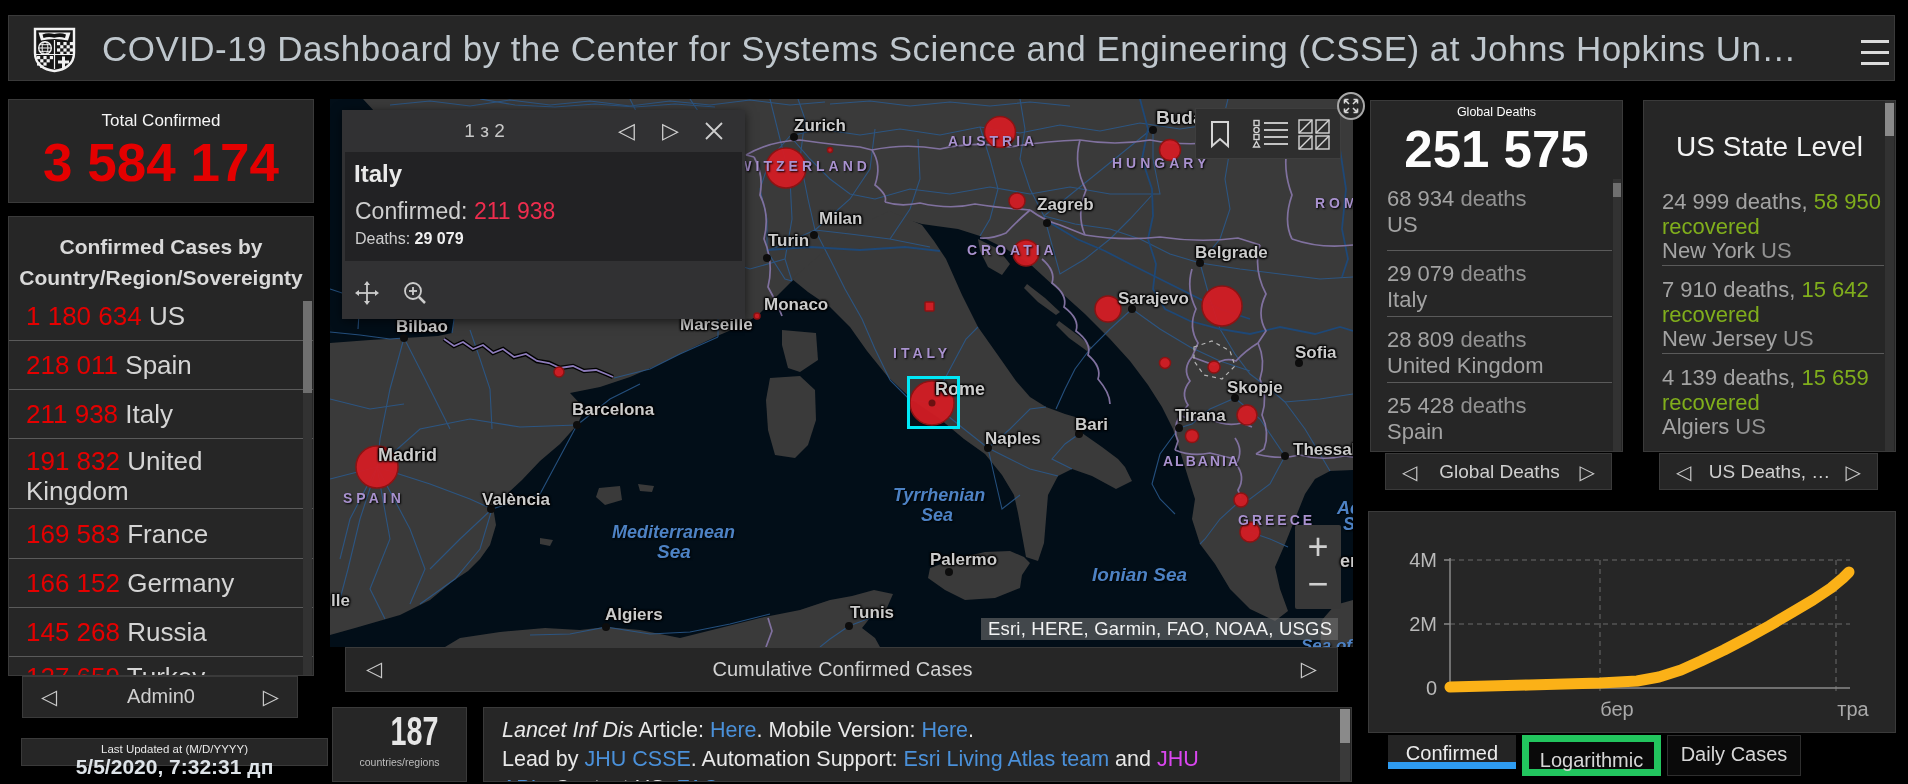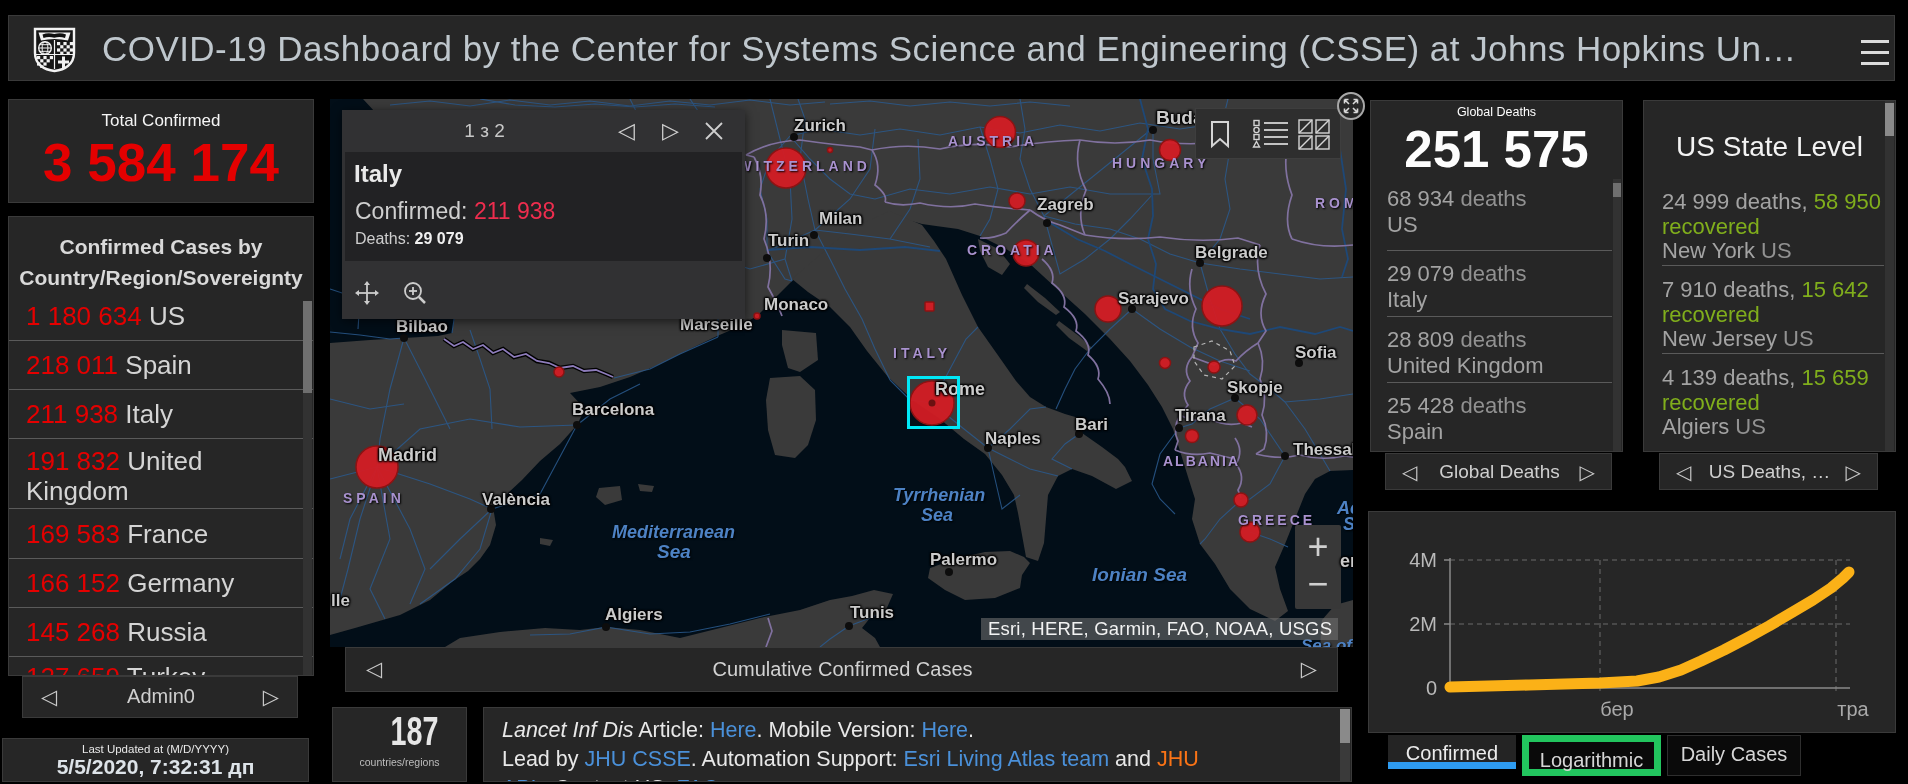--- a/index.html
+++ b/index.html
@@ -78,21 +78,21 @@
   <div class="abs" style="right:1px;top:84px;width:9px;height:375px;background:#323232;"></div>
   <div class="abs" style="right:1px;top:84px;width:9px;height:92px;background:#6f6f6f;"></div>
 </div>
 
 <div class="panel" style="left:22px;top:676px;width:276px;height:42px;">
   <div class="abs" style="left:18px;top:8px;font-size:21px;color:#c9c9c9;">◁</div>
   <div class="abs ctr" style="left:0;top:8px;width:276px;font-size:20px;color:#cfcfcf;">Admin0</div>
   <div class="abs" style="right:18px;top:8px;font-size:21px;color:#c9c9c9;">▷</div>
 </div>
 
-<div class="panel ctr" style="left:2px;top:738px;width:307px;height:44px;">
+<div class="panel ctr" style="left:21px;top:738px;width:307px;height:28px;">
   <div style="font-size:11.5px;color:#e8e8e8;margin-top:4px;">Last Updated at (M/D/YYYY)</div>
   <div style="font-size:21px;font-weight:bold;color:#dde3e8;margin-top:0px;">5/5/2020, 7:32:31 дп</div>
 </div>
 
 <div class="panel" style="left:1370px;top:100px;width:253px;height:352px;overflow:hidden;">
   <div class="ctr" style="font-size:12.5px;color:#ffffff;margin-top:4px;">Global Deaths</div>
   <div class="ctr" style="font-size:51px;font-weight:bold;color:#fdfdfd;margin-top:1px;">251 575</div>
   <div class="abs" style="left:16px;top:82px;width:225px;font-size:22px;line-height:26px;">
     <div style="height:67px;padding-top:3px;"><span class="wt">68 934</span> <span class="gray">deaths</span><br><span class="wt">US</span></div>
     <div style="border-top:1px solid #5a5a5a;height:66px;padding-top:10px;"><span class="wt">29 079</span> <span class="gray">deaths</span><br><span class="wt">Italy</span></div>
@@ -162,21 +162,21 @@
   <div class="abs ctr" style="left:0;top:10px;width:993px;font-size:20px;color:#d2d2d2;">Cumulative Confirmed Cases</div>
   <div class="abs" style="right:20px;top:9px;font-size:21px;color:#c9c9c9;">▷</div>
 </div>
 <div class="panel ctr" style="left:332px;top:707px;width:135px;height:75px;">
   <div style="font-size:41px;font-weight:bold;color:#e6e6e6;margin-top:0px;margin-left:30px;transform:scaleX(0.7);">187</div>
   <div style="font-size:10.5px;color:#bdbdbd;margin-top:1px;">countries/regions</div>
 </div>
 <div class="panel" style="left:483px;top:707px;width:869px;height:75px;overflow:hidden;">
   <div style="padding:8px 0 0 18px;font-size:21.5px;line-height:29px;color:#e8e8e8;">
     <span style="font-style:italic;">Lancet Inf Dis</span> Article: <span style="color:#4a90d9;">Here</span>. Mobile Version: <span style="color:#4a90d9;">Here</span>.<br>
-    Lead by <span style="color:#4a90d9;">JHU CSSE</span>. Automation Support: <span style="color:#4a90d9;">Esri Living Atlas team</span> and <span style="color:#f97316;">JHU</span><br>
+    Lead by <span style="color:#4a90d9;">JHU CSSE</span>. Automation Support: <span style="color:#4a90d9;">Esri Living Atlas team</span> and <span style="color:#d946ef;">JHU</span><br>
     <span style="color:#4a90d9;">APL</span>. Contact US. <span style="color:#4a90d9;">FAQ</span>
   </div>
   <div class="abs" style="right:1px;top:1px;width:10px;height:73px;background:#3a3a3a;"></div>
   <div class="abs" style="right:1px;top:1px;width:10px;height:34px;background:#8a8a8a;"></div>
 </div>
 
 <div class="abs" style="left:330px;top:99px;width:1023px;height:548px;overflow:hidden;background:#020e18;">
 <svg width="1023" height="548" viewBox="0 0 1023 548" style="position:absolute;left:0;top:0;">
 
   <path fill="#3a3a3a" d="M0 244 L40 241 L74 239 L108 237 L122 234 L130 190 L128 150 L110 100 L70 40 L33 0 L1023 0 L1023 371 L1000 372 L985 380 L975 395 L965 420 L955 445 L945 468 L950 490 L958 512 L945 522 L920 510 L900 490 L885 465 L870 445 L862 420 L865 400 L858 378 L850 352 L843 330 L832 308 L818 286 L800 262 L780 240 L755 215 L725 188 L700 165 L676 150 L662 143 L650 137 L628 130 L606 127 L592 125 L560 116 L520 138 L478 170 L462 182 L448 196 L427 217 L408 228 L385 238 L360 250 L330 265 L300 278 L270 288 L240 294 L255 310 L247 326 L230 345 L210 362 L192 381 L163 408 L166 426 L160 446 L150 460 L138 472 L123 482 L100 501 L70 516 L25 529 L0 536 Z"></path>

